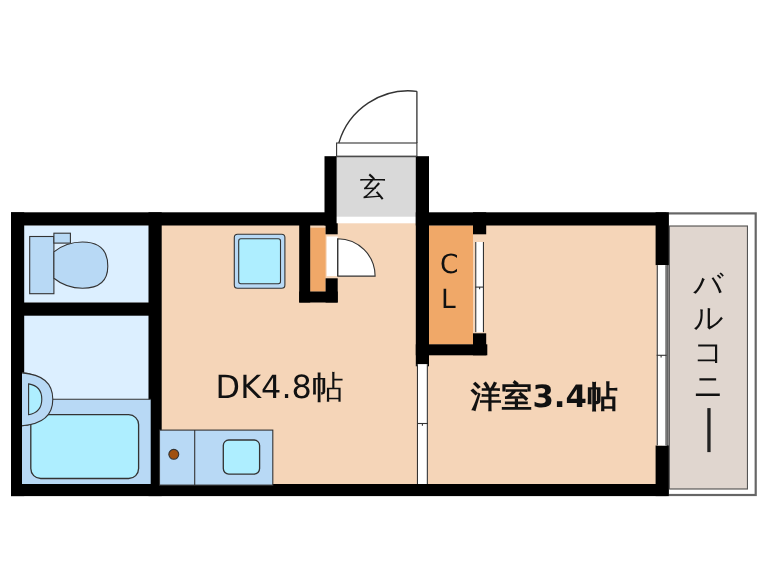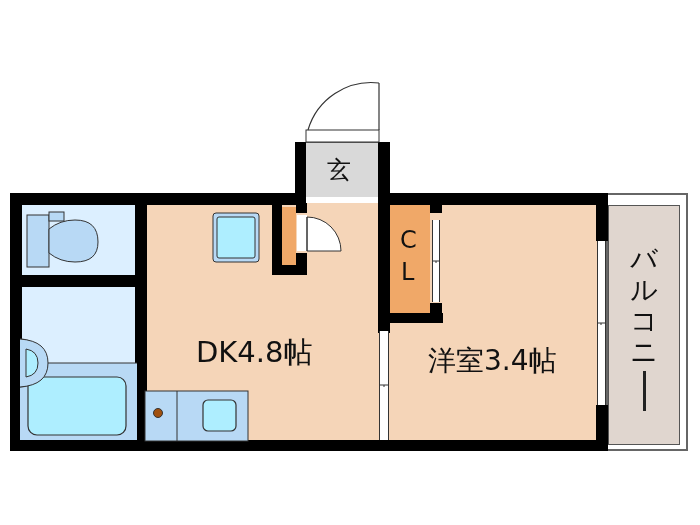--- a/index.html
+++ b/index.html
@@ -87,21 +87,21 @@
 </svg>
 <svg style="left:145px;top:391px;width:104px;height:50px;" viewBox="0 0 104 50">
   <rect x="0" y="0" width="103" height="50" fill="#b8d9f5" stroke="#333" stroke-width="1"></rect>
   <line x1="32" y1="0" x2="32" y2="50" stroke="#333" stroke-width="1"></line>
   <circle cx="13" cy="22" r="4.5" fill="#a0500f" stroke="#333" stroke-width="1"></circle>
   <rect x="58" y="9" width="33" height="31" rx="5" fill="#aeeeff" stroke="#333" stroke-width="1.2"></rect>
 </svg>
 
 <div class="label" style="left:327px;top:154px;font-size:24px;">玄</div>
 <div class="label" style="left:196px;top:333px;font-size:29px;">DK4.8帖</div>
-<div class="label" style="left:428px;top:342px;font-size:28px;">洋室3.4帖</div>
+<div class="label" style="left:428px;top:342px;font-size:28px;font-weight:bold;">洋室3.4帖</div>
 <div class="label" style="left:400px;top:226px;font-size:24px;">C</div>
 <div class="label" style="left:401px;top:258px;font-size:24px;">L</div>
 
 <div class="abs" style="left:622px;top:243px;width:44px;text-align:center;font-size:27px;line-height:31px;color:#111;">
   <div>バ</div>
   <div>ル</div>
   <div>コ</div>
   <div>ニ</div>
   <div style="display:flex;justify-content:center;height:48px;">
       <span style="display:block;width:3px;height:40px;background:#222;margin-top:4px;"></span>

